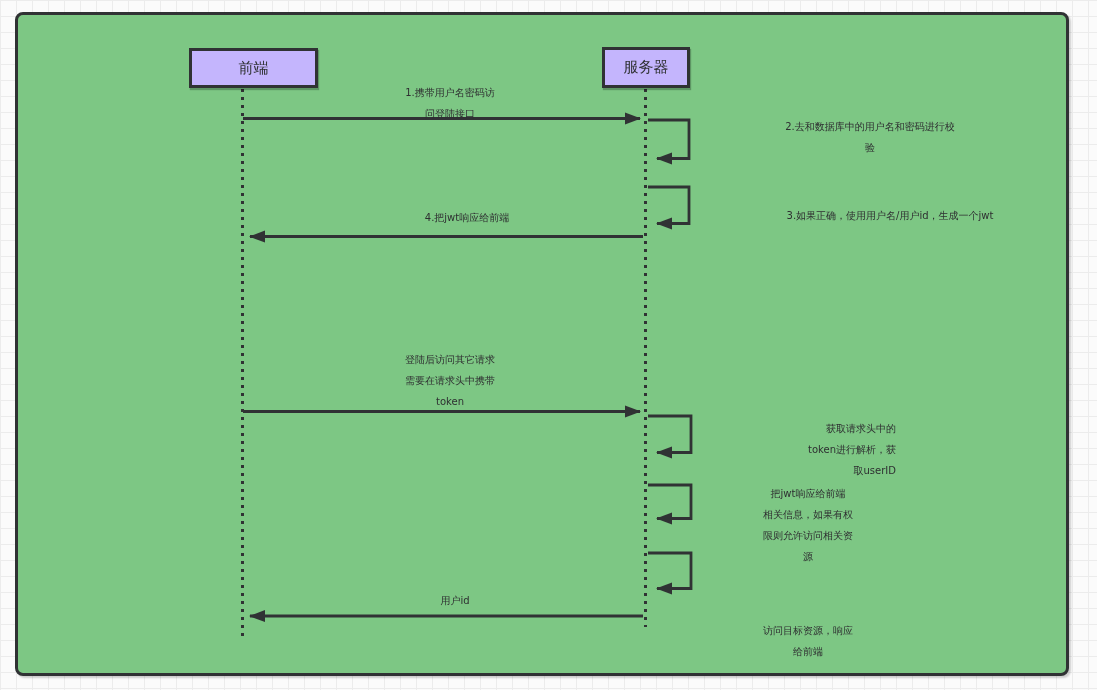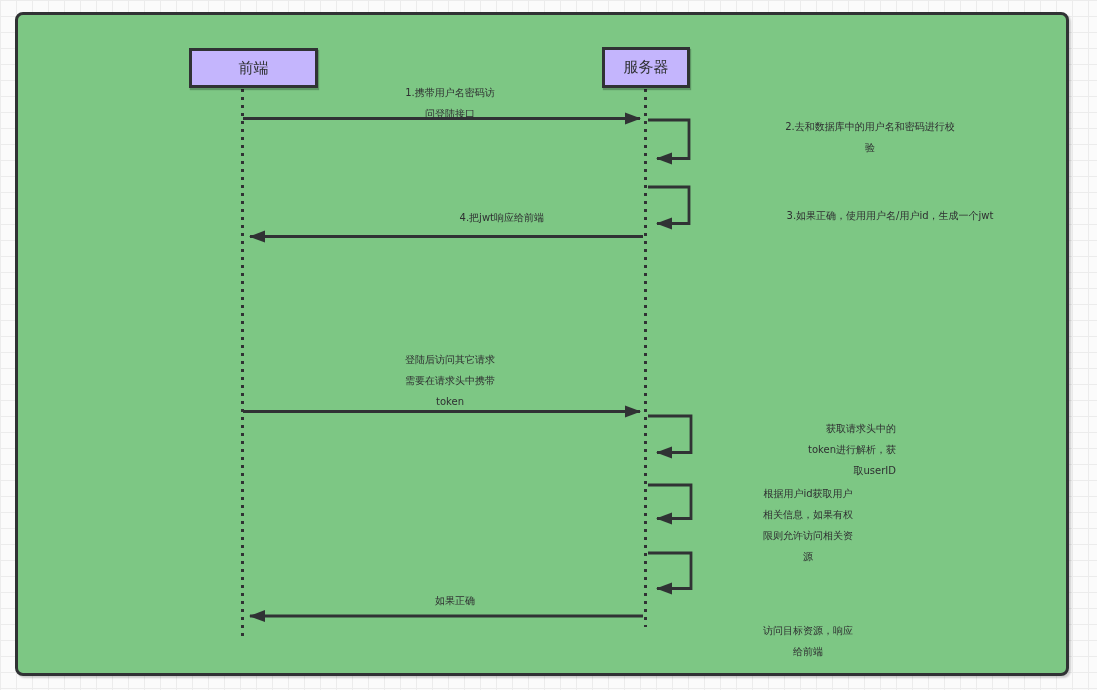--- a/index.html
+++ b/index.html
@@ -46,21 +46,21 @@
     position: absolute;
     font-size: 10px;
     line-height: 21px;
     text-align: center;
     white-space: pre-line;
     color: #2e2f31;
   }
   .lbl-1 { left: 340px; top: 82px;  width: 220px; }
   .lbl-2 { left: 718px; top: 116px; width: 304px; }
   .lbl-3 { left: 706px; top: 205px; width: 368px; }
-  .lbl-4 { left: 324px; top: 207px; width: 220px; text-align: right; }
+  .lbl-4 { left: 357px; top: 207px; width: 220px; }
   .lbl-5 { left: 355px; top: 349px; width: 190px; }
   .lbl-6 { left: 720px; top: 418px; width: 176px; text-align: right; }
   .lbl-7 { left: 714px; top: 483px; width: 188px; }
   .lbl-8 { left: 714px; top: 580px; width: 188px; margin-top: 40px; }
   .lbl-9 { left: 395px; top: 590px; width: 120px; }
 </style>
 </head>
 <body>
 
 <div class="panel">
@@ -108,19 +108,19 @@
 <div class="msg-label lbl-2">2.去和数据库中的用户名和密码进行校
 验</div>
 <div class="msg-label lbl-3">3.如果正确，使用用户名/用户id，生成一个jwt</div>
 <div class="msg-label lbl-4">4.把jwt响应给前端</div>
 <div class="msg-label lbl-5">登陆后访问其它请求
 需要在请求头中携带
 token</div>
 <div class="msg-label lbl-6">获取请求头中的
 token进行解析，获
 取userID</div>
-<div class="msg-label lbl-7">根据用户id获取用户
+<div class="msg-label lbl-7">把jwt响应给前端
 相关信息，如果有权
 限则允许访问相关资
 源</div>
 <div class="msg-label lbl-8">访问目标资源，响应
 给前端</div>
-<div class="msg-label lbl-9">如果正确</div>
+<div class="msg-label lbl-9">用户id</div>
 
 </body></html>

